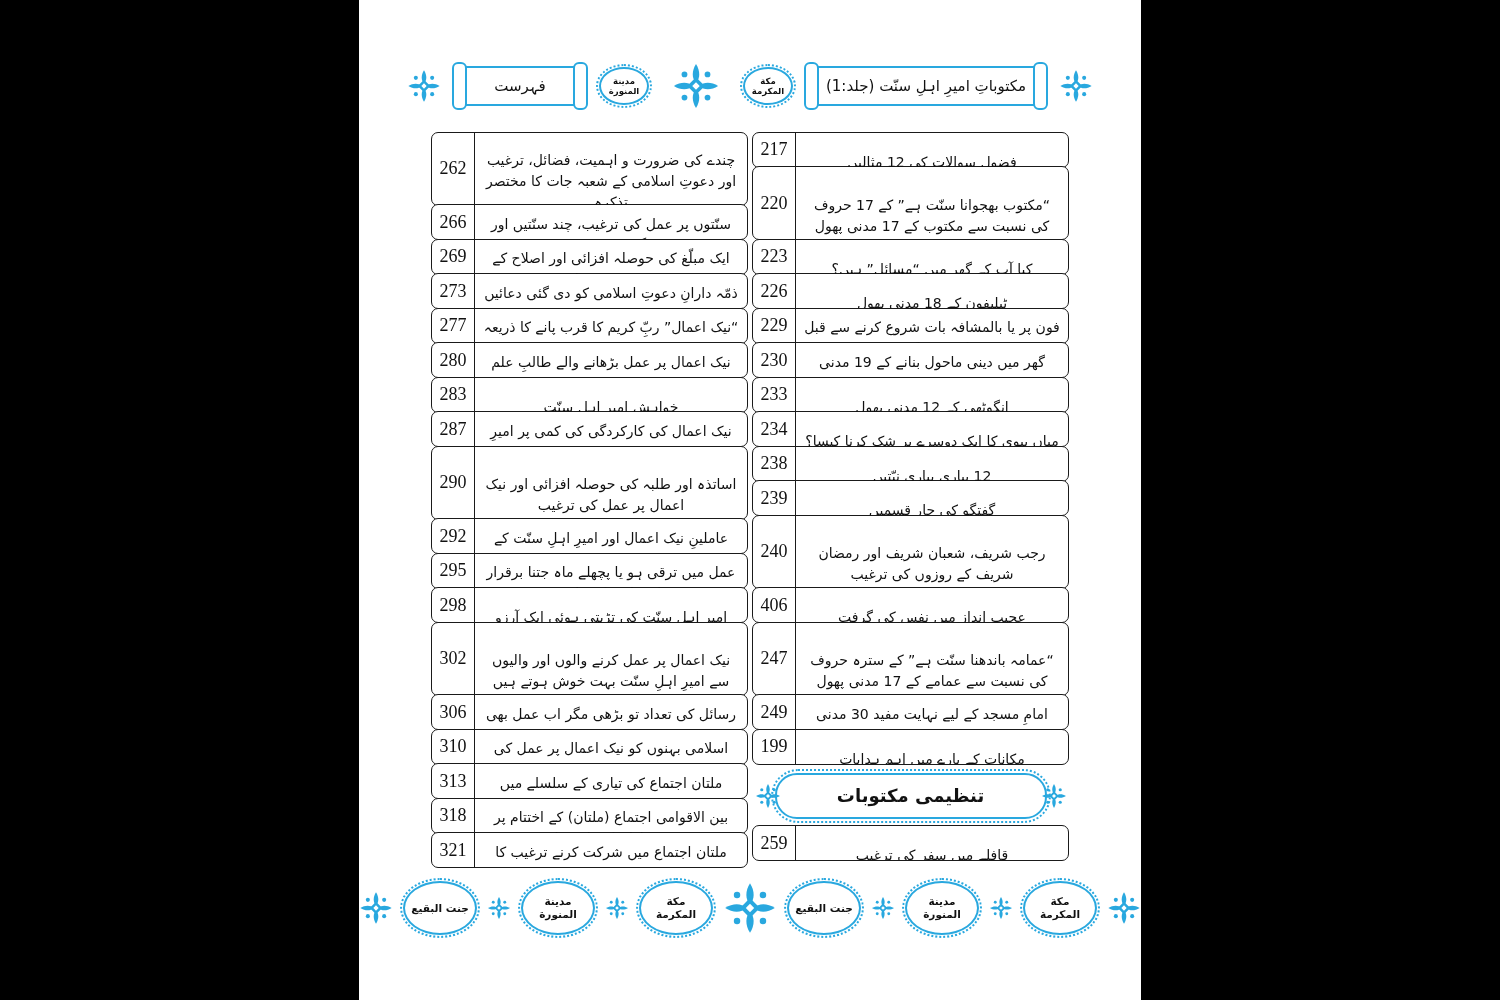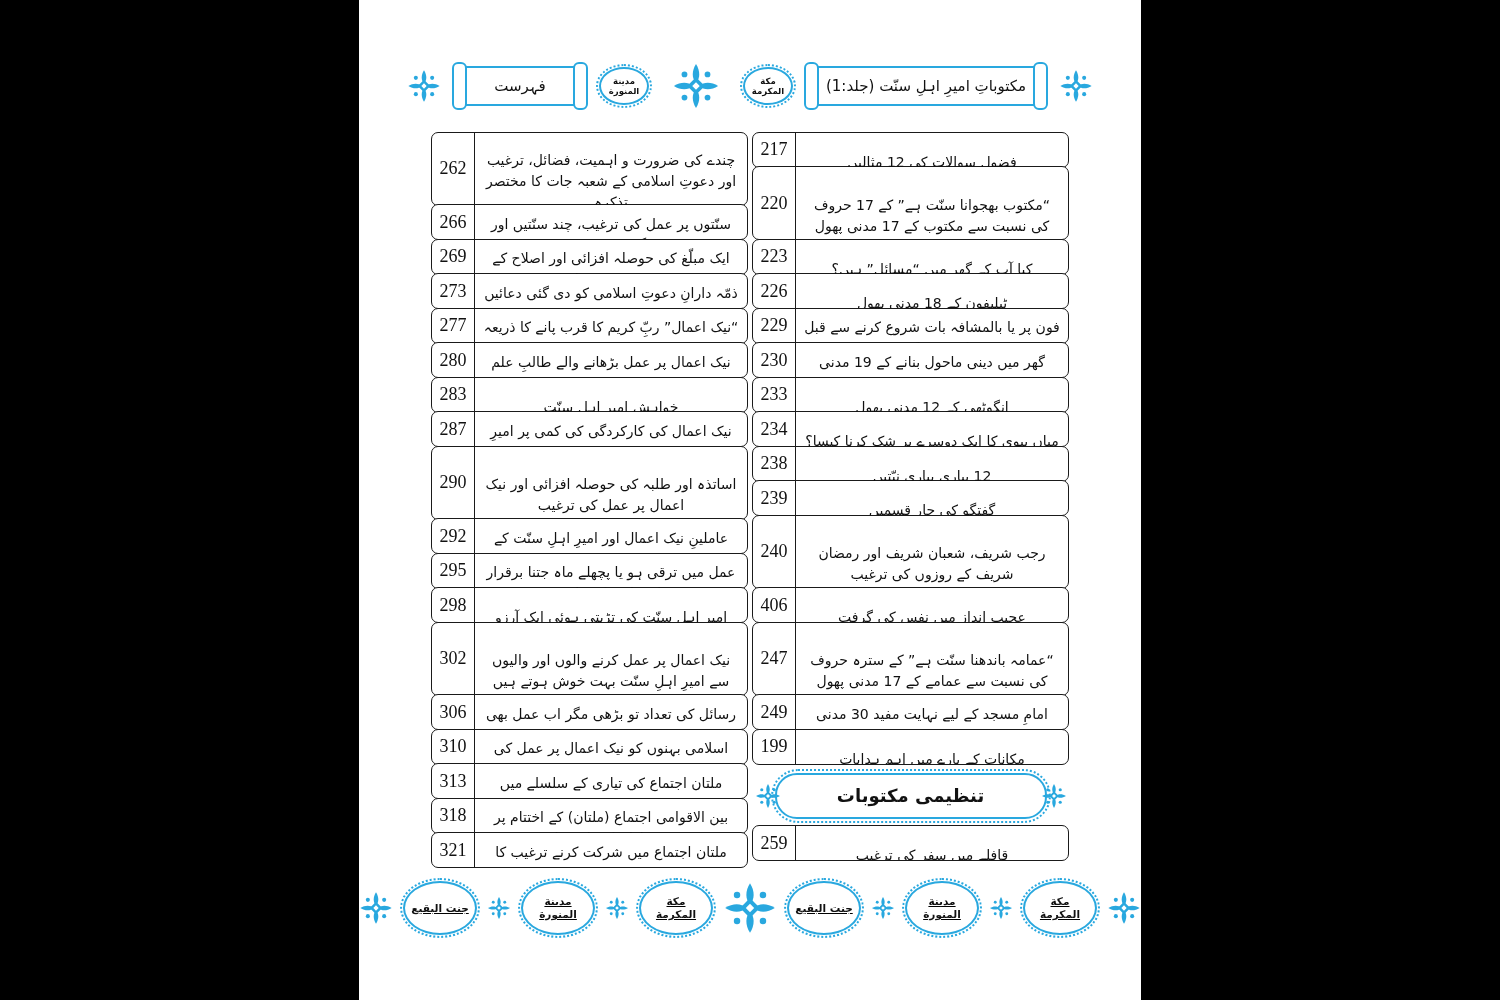--- a/index.html
+++ b/index.html
@@ -50,21 +50,21 @@
   .banner{position:relative;width:268px;height:42px;border:2.5px solid #29a8df;border-radius:22px;background:#fff;
           display:flex;align-items:center;justify-content:center;text-align:center;}
   .banner::before{content:"";position:absolute;inset:-6px;border:2.5px dotted #29a8df;border-radius:27px;}
   .banner .btxt{direction:rtl;font-size:18px;font-weight:bold;color:#111;}
   .banner .finial{position:absolute;top:50%;width:26px;height:26px;transform:translateY(-50%);}
   .banner .finial.l{left:-22px;}
   .banner .finial.r{right:-22px;}
 
   
   .footer-band{position:absolute;top:876px;left:0;right:0;height:64px;
-               display:flex;align-items:center;justify-content:center;gap:10px;text-decoration:underline;}
+               display:flex;align-items:center;justify-content:center;gap:10px;}
   .oval.f{width:78px;height:50px;}
   .oval.f .otxt{font-size:10.5px;width:62px;}
 </style>
 </head>
 <body>
 
 <svg width="0" height="0" style="position:absolute">
   <defs>
     <g id="arb" fill="currentColor">
       <path d="M0,-46 C9,-32 9,-16 0,-7 C-9,-16 -9,-32 0,-46Z"></path>

